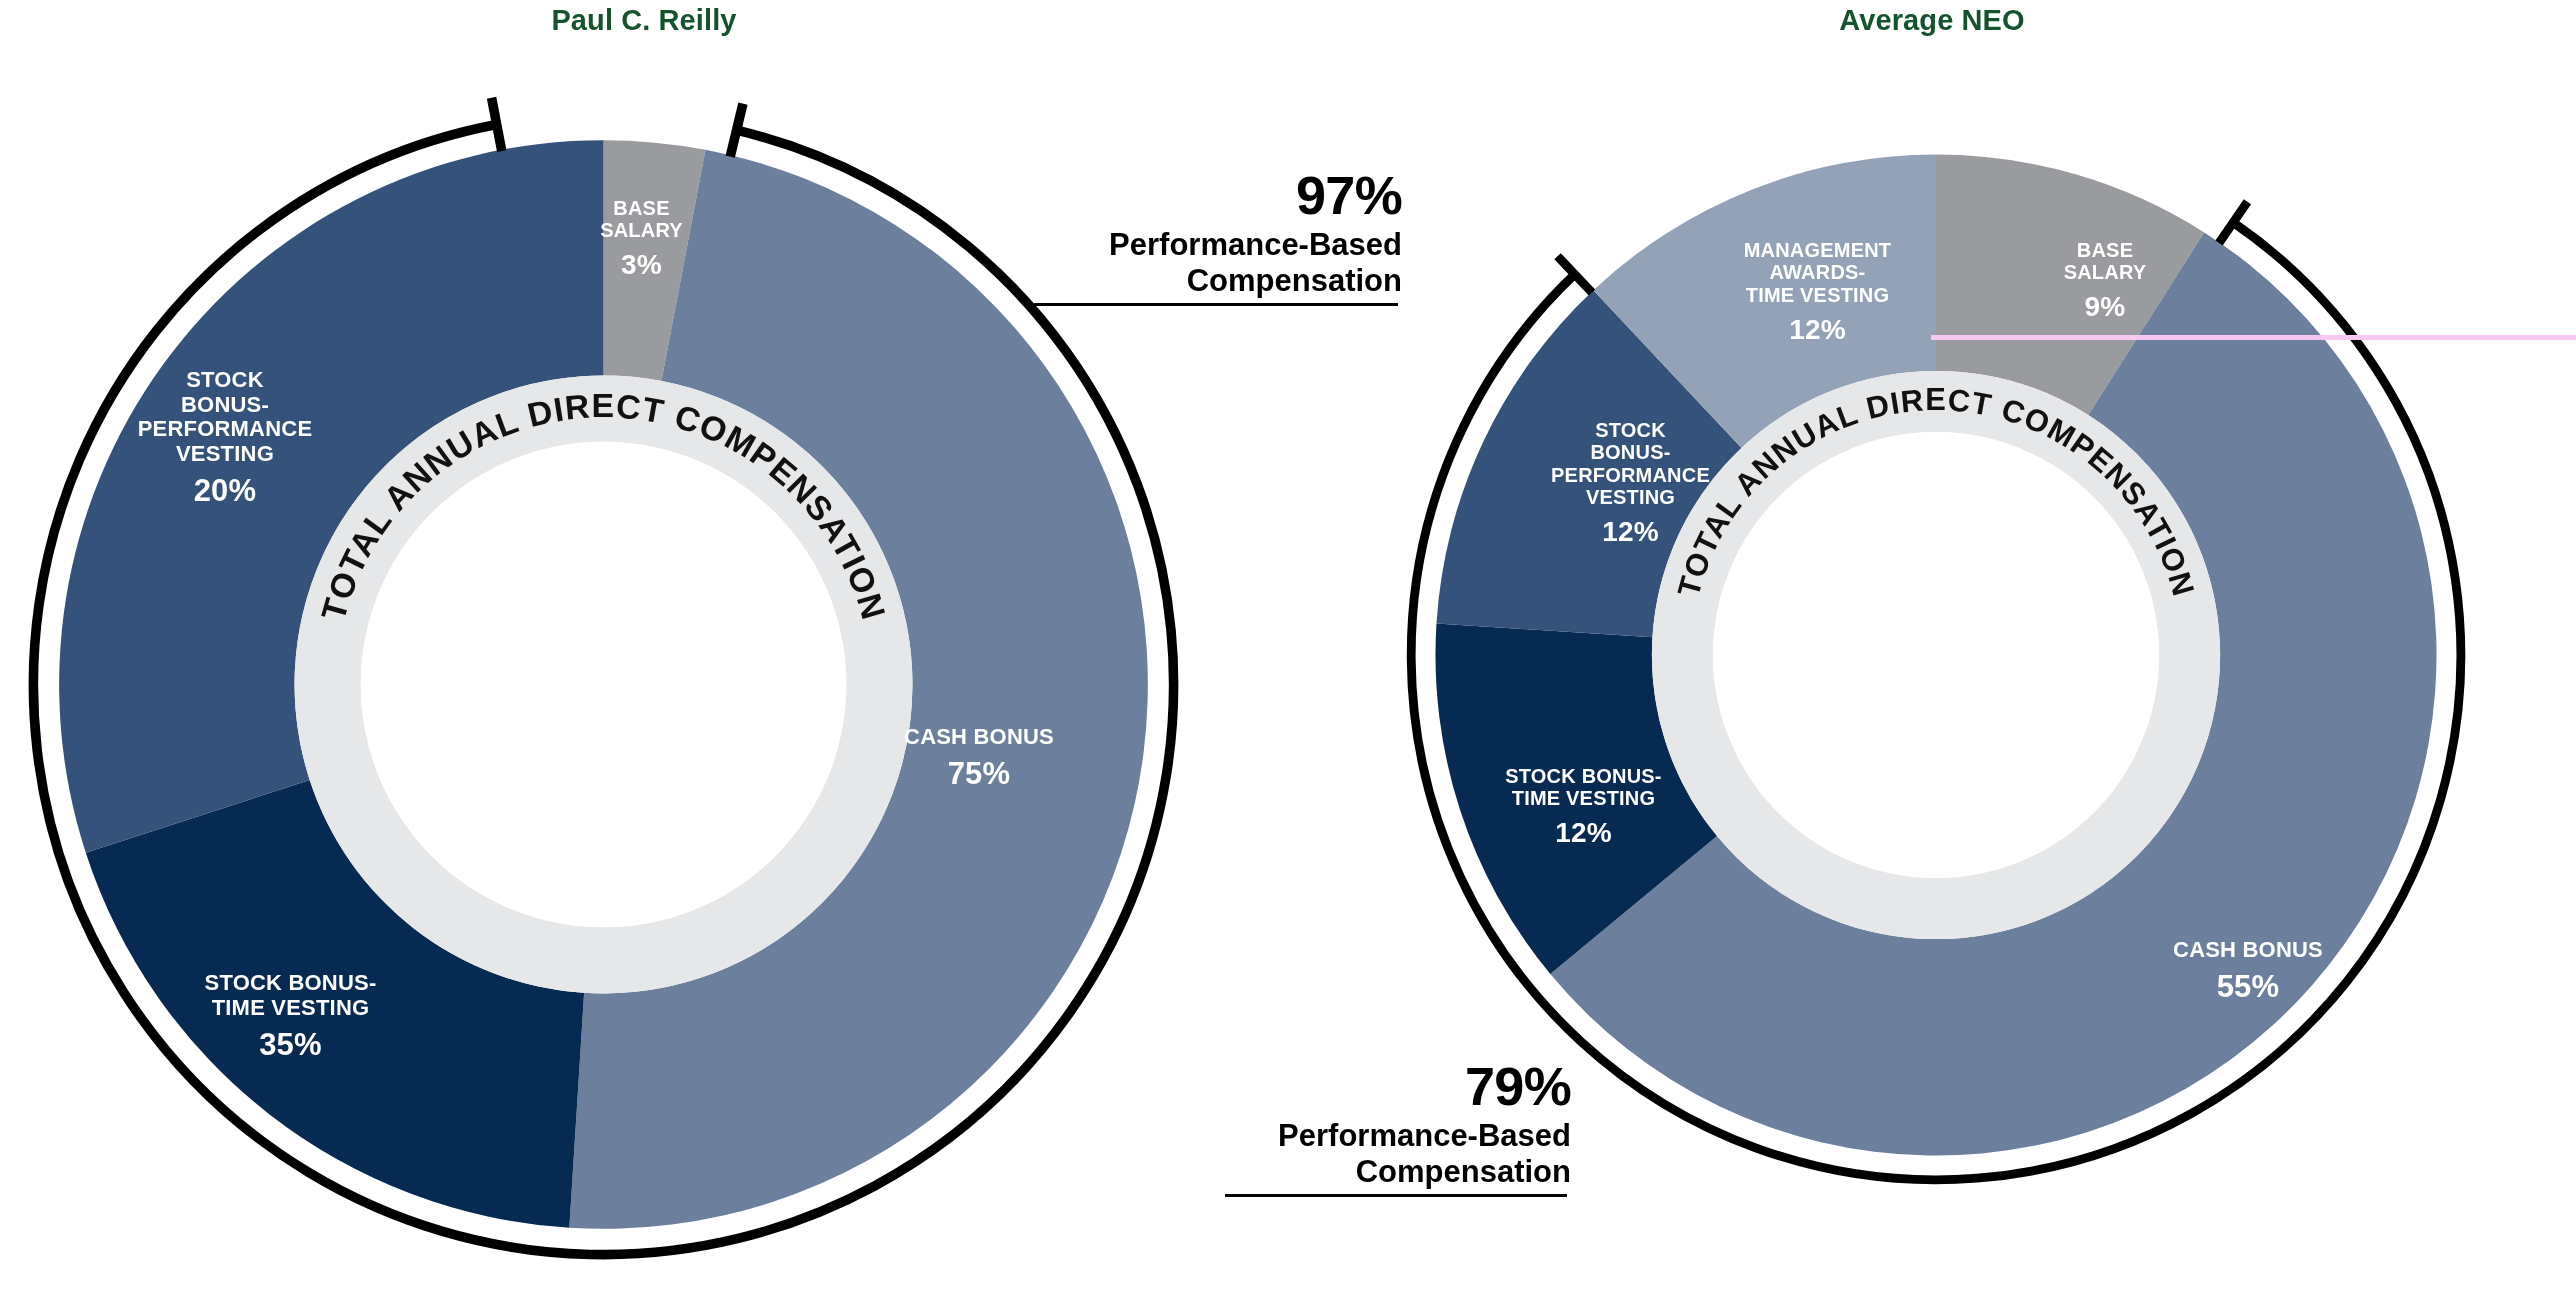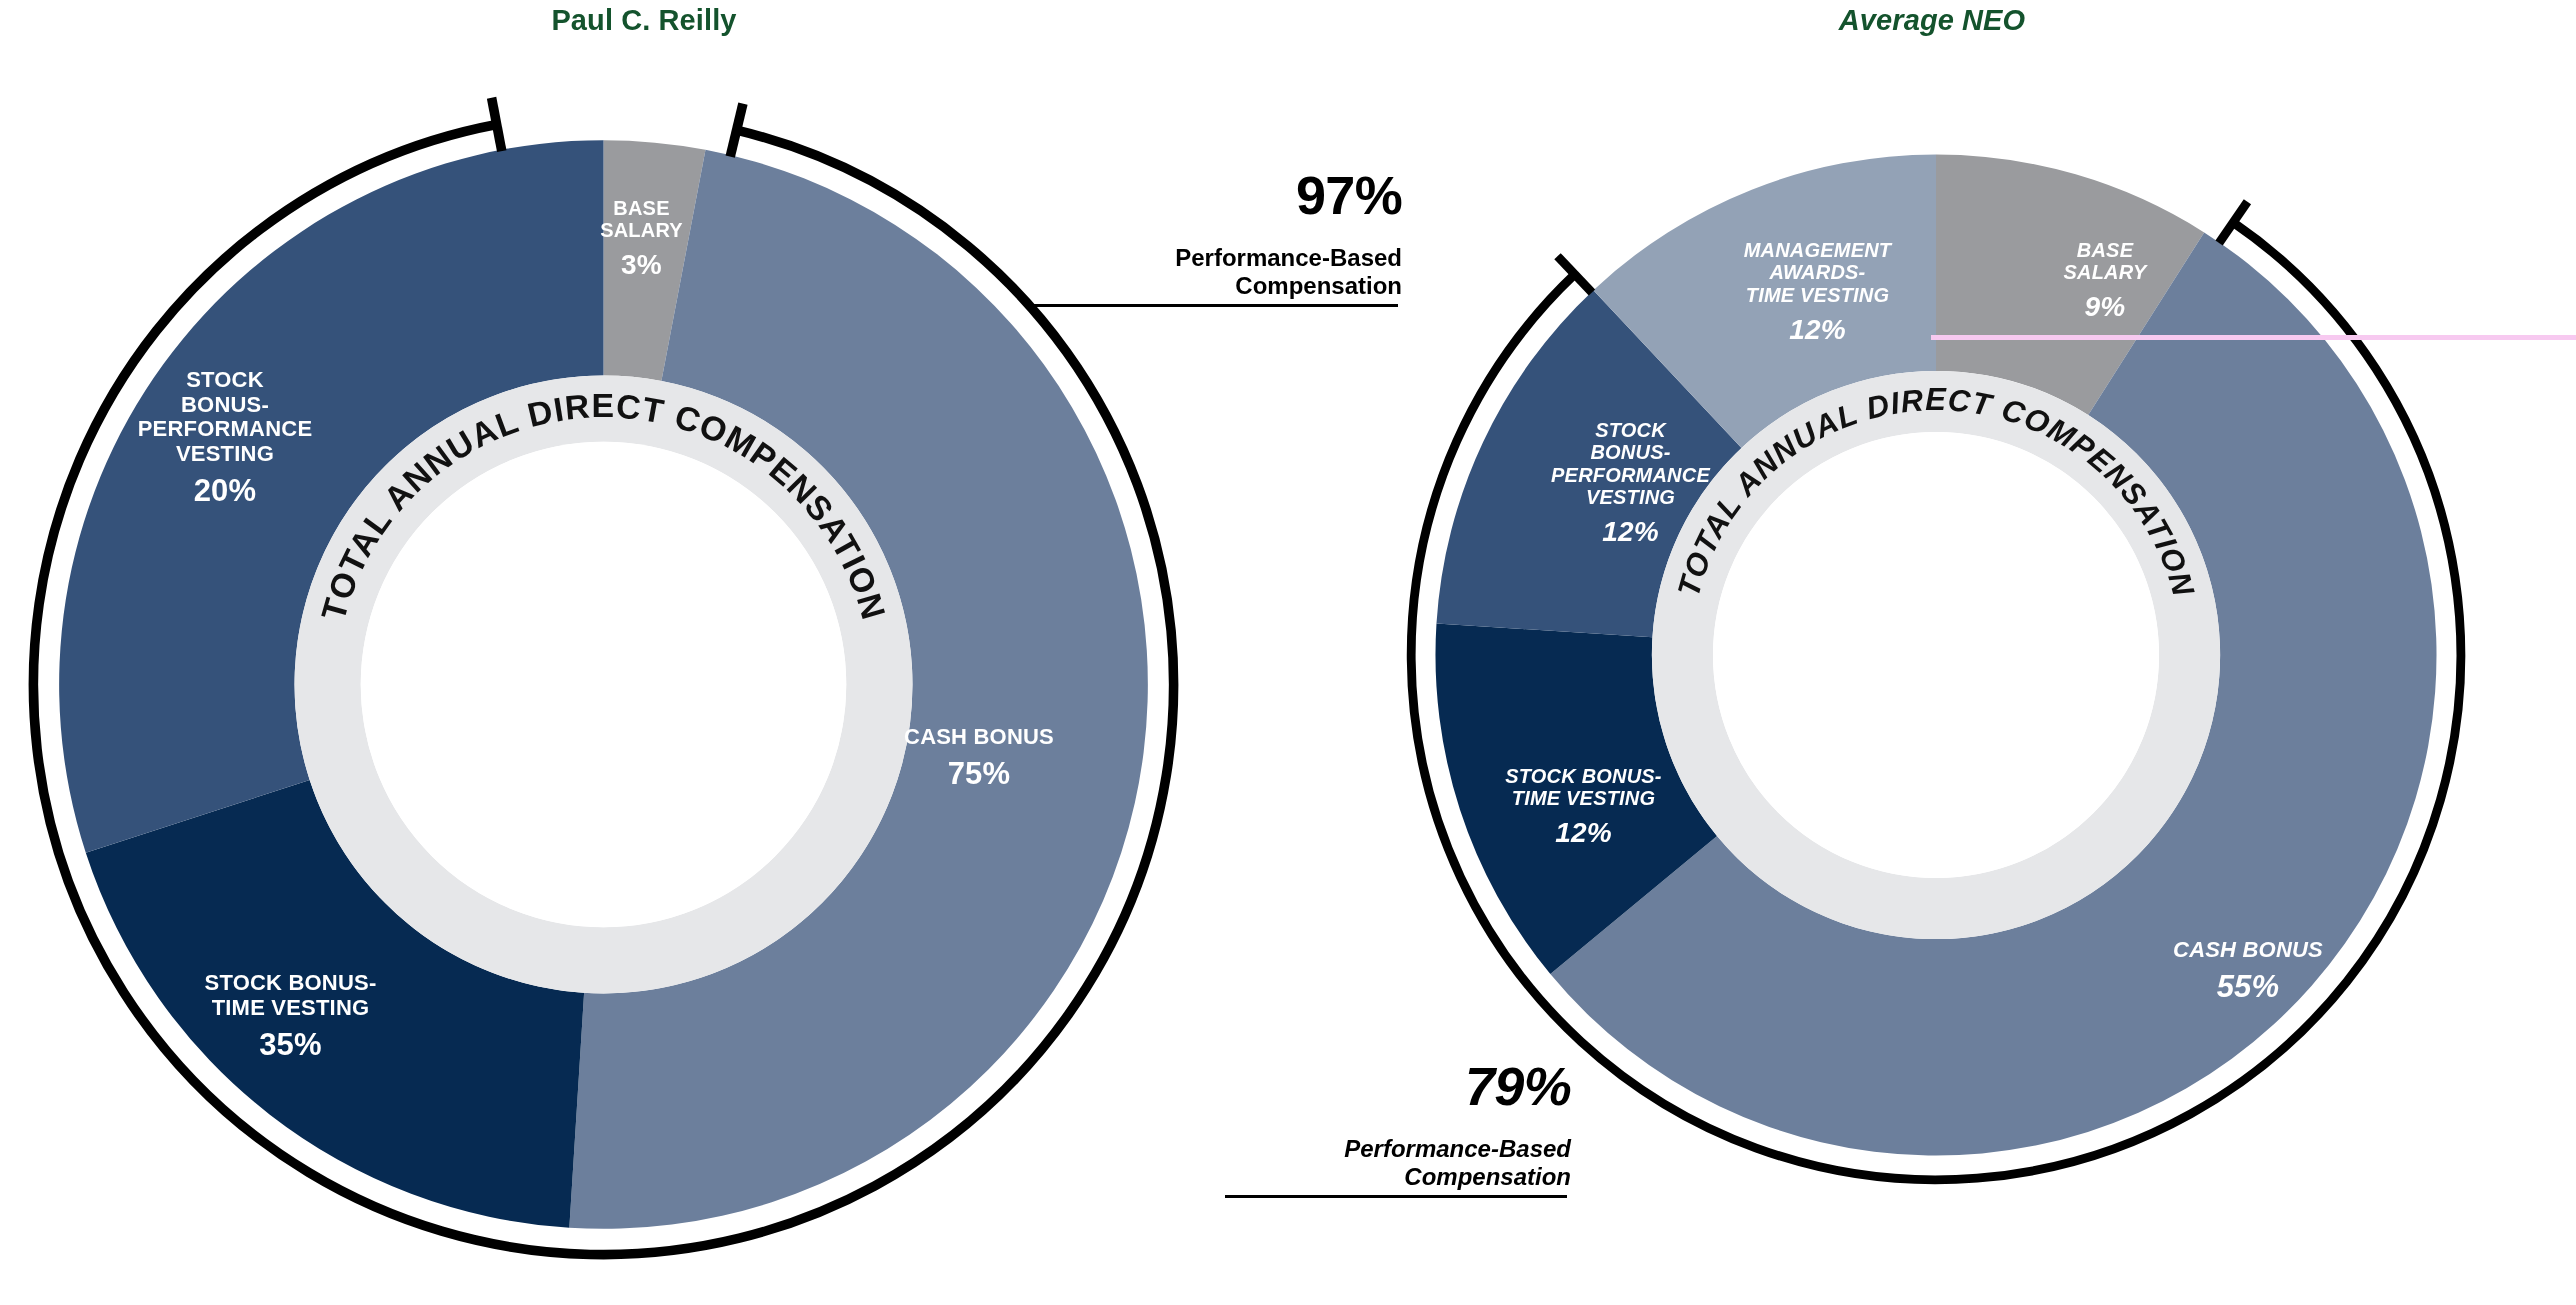--- a/index.html
+++ b/index.html
@@ -3,42 +3,42 @@
 <meta charset="utf-8">
 <style>
   html,body{margin:0;padding:0;background:#ffffff;}
   body{
     width:2576px;height:1305px;position:relative;overflow:hidden;
     font-family:"Liberation Sans", sans-serif;
     -webkit-font-smoothing:antialiased;
   }
   .panel{position:absolute;top:0;height:1305px;width:1288px;}
   #panel-left{left:0;}
-  #panel-right{left:1288px;font-style:italic;}
+  #panel-right{left:1288px;}
 
   .panel-title{
     position:absolute;top:4.4px;left:0;width:100%;
     text-align:center;
     font-size:29px;font-weight:bold;color:#14532d;
     letter-spacing:0.1px;
     font-family:"Liberation Sans", sans-serif;
   }
 
   .donut-wrap{position:absolute;}
   .donut-wrap svg{display:block;overflow:visible;}
 
   .callout{position:absolute;text-align:right;}
   .callout .big{
     font-size:54px;font-weight:bold;color:#000;line-height:.98;
     font-family:"Liberation Sans", sans-serif;
     letter-spacing:-0.7px;
   }
   .callout .sub{
-    font-size:24px;font-weight:bold;color:#000;line-height:1.16;
-    margin-top:22px;
+    font-size:31px;font-weight:bold;color:#000;line-height:1.16;
+    margin-top:5px;
     font-family:"Liberation Sans", sans-serif;
   }
   .callout .rule{
     height:2.9px;background:#000;margin-top:4.4px;
   }
   .pink-line{
     position:absolute;background:#f7c9f0;height:5.2px;
   }
   .seg-label{
     position:absolute;color:#ffffff;text-align:center;

